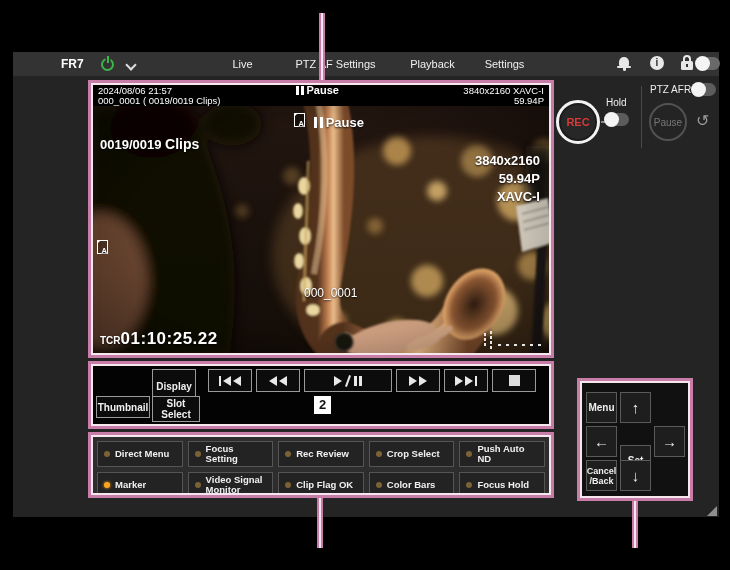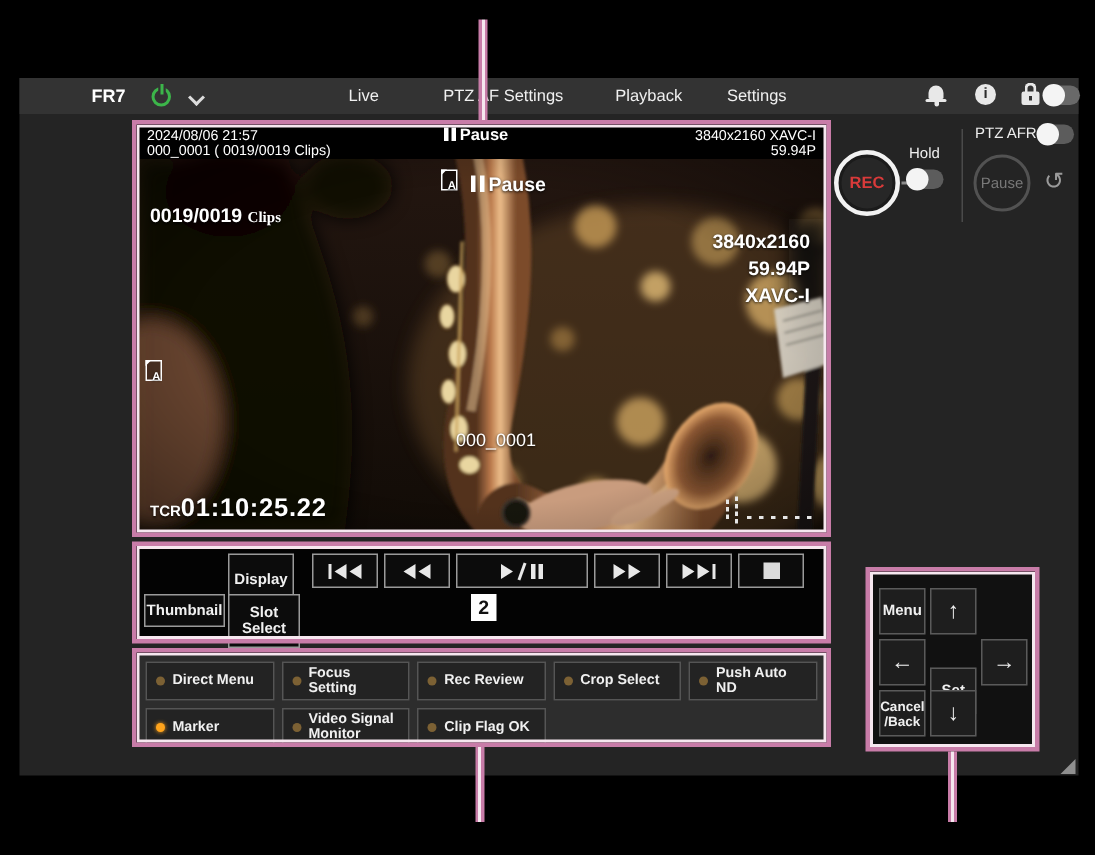--- a/index.html
+++ b/index.html
@@ -200,21 +200,21 @@
       </g>
       <rect width="458" height="248" fill="url(#vig)"></rect>
     </svg>
 
     
     <div class="ov" style="left:202px;top:7px;font-size:13px;font-weight:bold;">
       <span class="flag"><span class="fl">A</span></span>
       <span class="pbars big" style="margin-left:5px;"><span></span><span></span></span><span>Pause</span>
     </div>
     <div class="ov" style="left:8px;top:30px;font-size:13px;font-weight:bold;">
-      <span>0019/0019</span> <span style="font-size:10px;font-family:Liberation Serif, serif;">Clips</span>
+      <span>0019/0019</span> <span style="font-size:14px;">Clips</span>
     </div>
     <div class="ov" style="right:10px;top:46px;font-size:13px;font-weight:bold;text-align:right;line-height:18px;">
       <div>3840x2160</div>
       <div>59.94P</div>
       <div>XAVC-I</div>
     </div>
     <div class="ov" style="left:5px;top:134px;">
       <span class="flag"><span class="fl">A</span></span>
     </div>
     <div class="ov" style="left:212px;top:180px;font-size:12px;">000_0001</div>
@@ -261,21 +261,21 @@
       </button>
     <button class="pbtn" style="left:352px;top:4px;width:44px;height:23px;">
         <span class="tr r"></span>
         <span class="tr r"></span>
         <span class="vb"></span>
       </button>
     <button class="pbtn" style="left:400px;top:4px;width:44px;height:23px;">
         <span class="stopsq"></span>
       </button>
     <button class="pbtn" style="left:4px;top:31px;width:54px;height:22px;">Thumbnail</button>
-    <button class="pbtn" style="left:60px;top:31px;width:48px;height:36px;">Slot Select</button>
+    <button class="pbtn" style="left:60px;top:31px;width:48px;height:26px;">Slot Select</button>
     <div class="abs badge" style="left:222px;top:31px;width:17px;height:18px;line-height:18px;">2</div>
   </div>
 
   <div class="abs as-panel">
     <button class="abtn">
         <span class="led"></span>
         <span>Direct Menu</span>
       </button>
     <button class="abtn">
         <span class="led"></span>
@@ -297,20 +297,28 @@
         <span class="led on"></span>
         <span>Marker</span>
       </button>
     <button class="abtn">
         <span class="led"></span>
         <span>Video Signal Monitor</span>
       </button>
     <button class="abtn">
         <span class="led"></span>
         <span>Clip Flag OK</span>
+      </button>
+    <button class="abtn">
+        <span class="led"></span>
+        <span>Color Bars</span>
+      </button>
+    <button class="abtn">
+        <span class="led"></span>
+        <span>Focus Hold</span>
       </button>
   </div>
 
   <div class="abs small-lbl" style="left:650px;top:84px;font-weight:normal;">PTZ AFR</div>
   <div class="abs toggle" style="left:692px;top:83px;background:#5c5c5c;">
       <span class="knob"></span>
     </div>
   <div class="abs small-lbl" style="left:606px;top:97px;">Hold</div>
   <button class="abs recbtn">REC</button>
   <div class="abs dash"></div>

